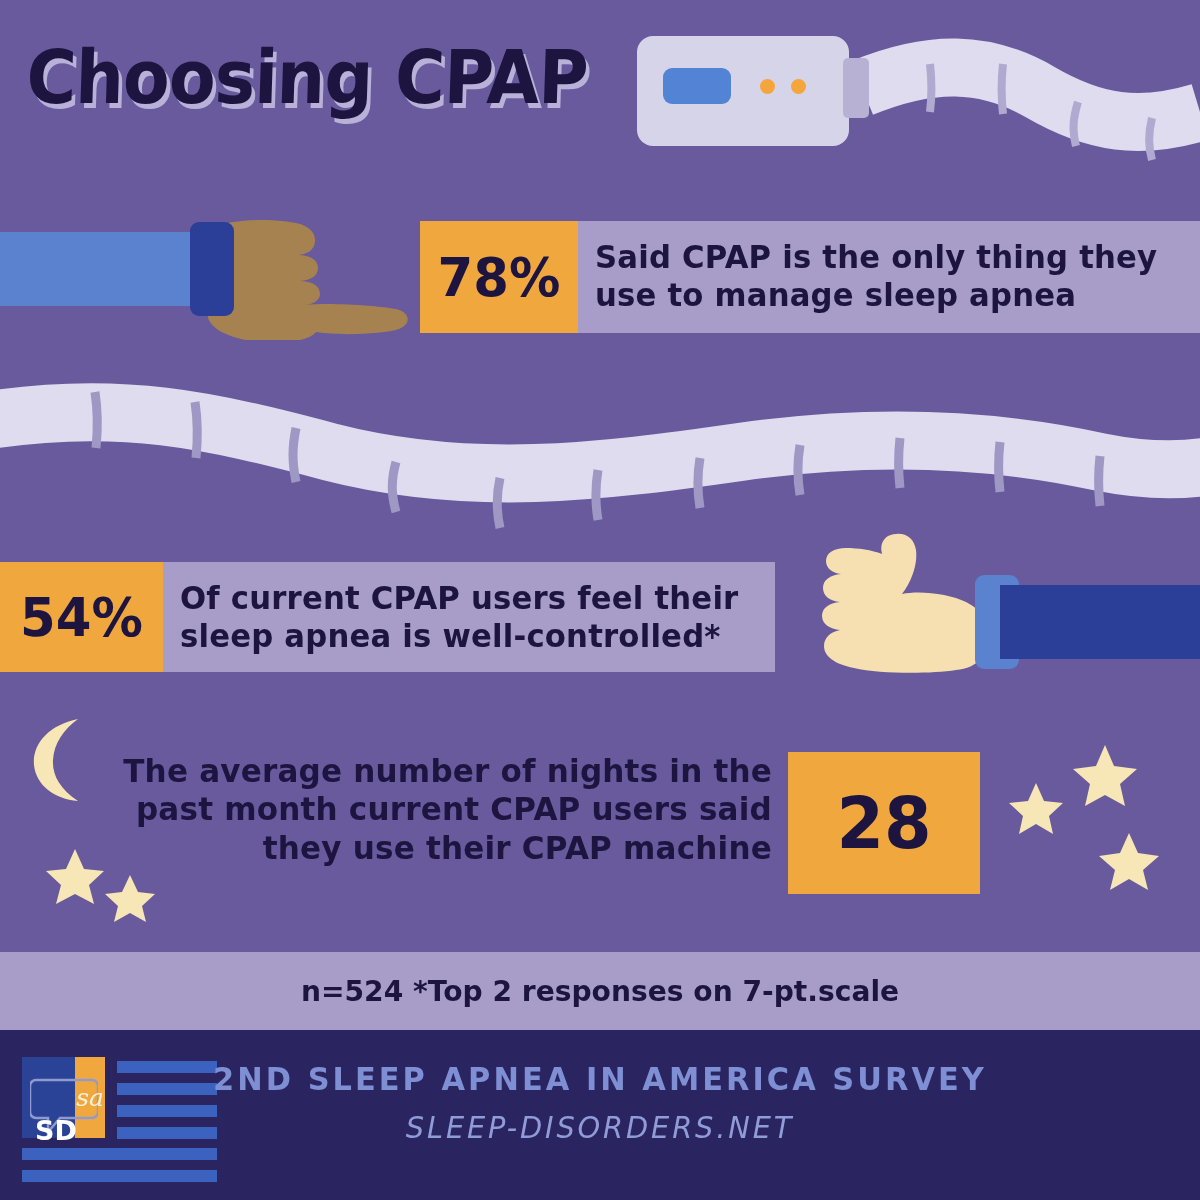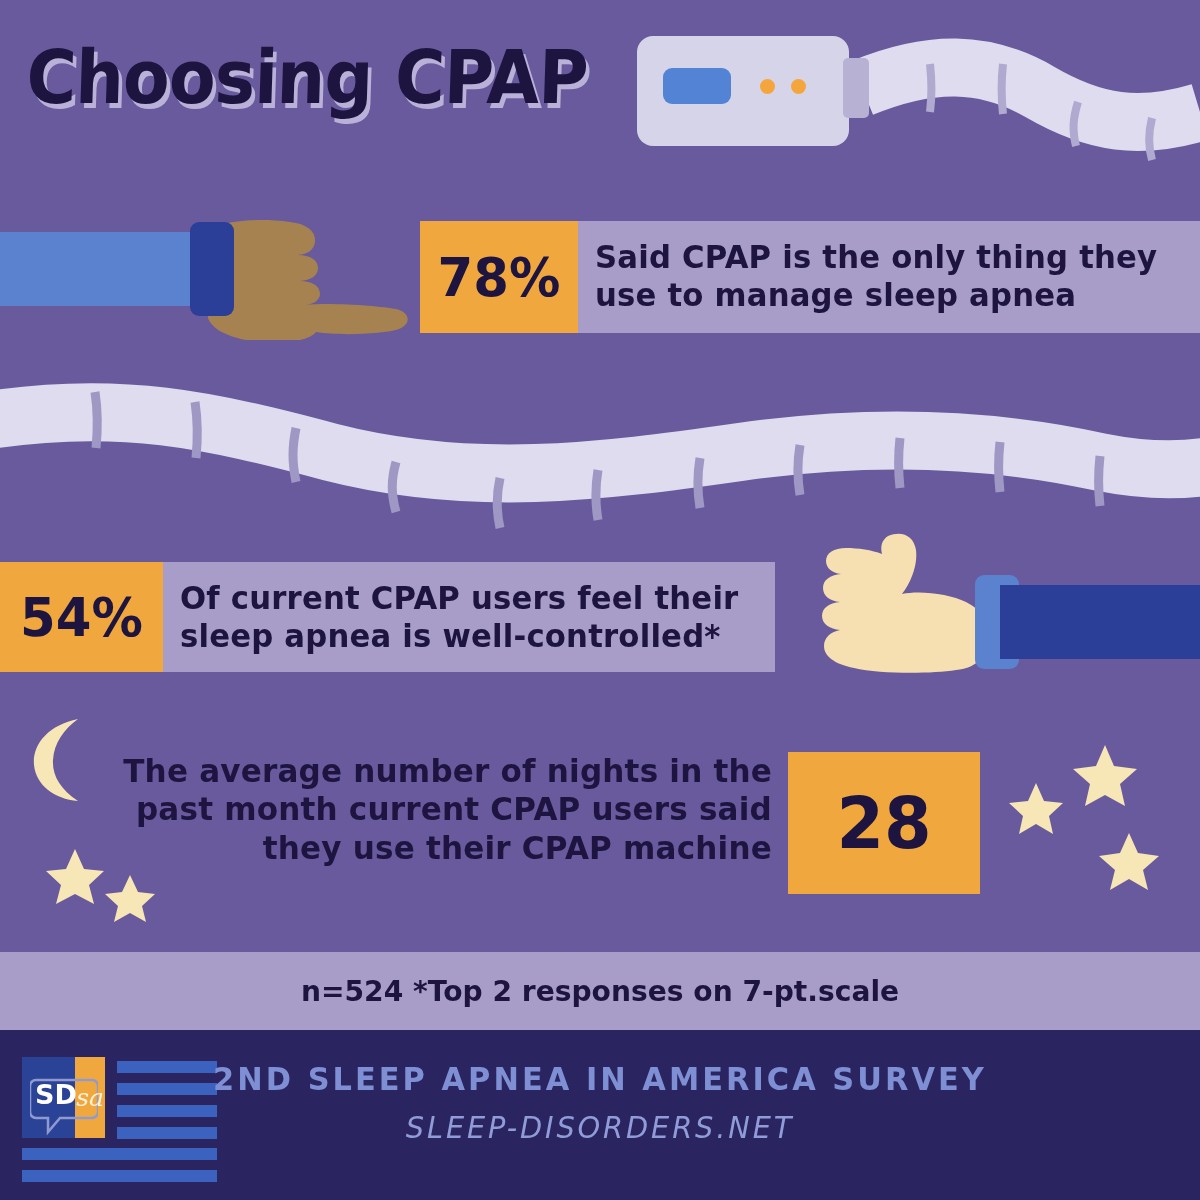--- a/index.html
+++ b/index.html
@@ -114,21 +114,21 @@
   .footer-url{
     left:0;top:1110px;width:1200px;text-align:center;
     font-style:italic;font-weight:400;font-size:30px;letter-spacing:3px;
     color:#8f9cd8;transform:scaleX(.96);transform-origin:center top;
   }
 
   
   .logo-sq{left:22px;top:1057px;width:83px;height:81px;background:#2b4396;}
   .logo-or{left:75px;top:1057px;width:30px;height:81px;background:#f0a83e;}
   .logo-sd{
-    left:32px;top:1075px;width:48px;height:38px;
+    left:32px;top:1111px;width:48px;height:38px;
     display:flex;align-items:center;justify-content:center;
     font-weight:700;font-size:27px;color:#ffffff;letter-spacing:0px;
   }
   .logo-sa{
     left:76px;top:1083px;width:28px;height:28px;
     display:flex;align-items:center;justify-content:center;
     font-family:"DejaVu Serif", serif;
     font-style:italic;font-size:25px;color:#fdf1da;
   }
   .stripe{background:#3c62bf;}

